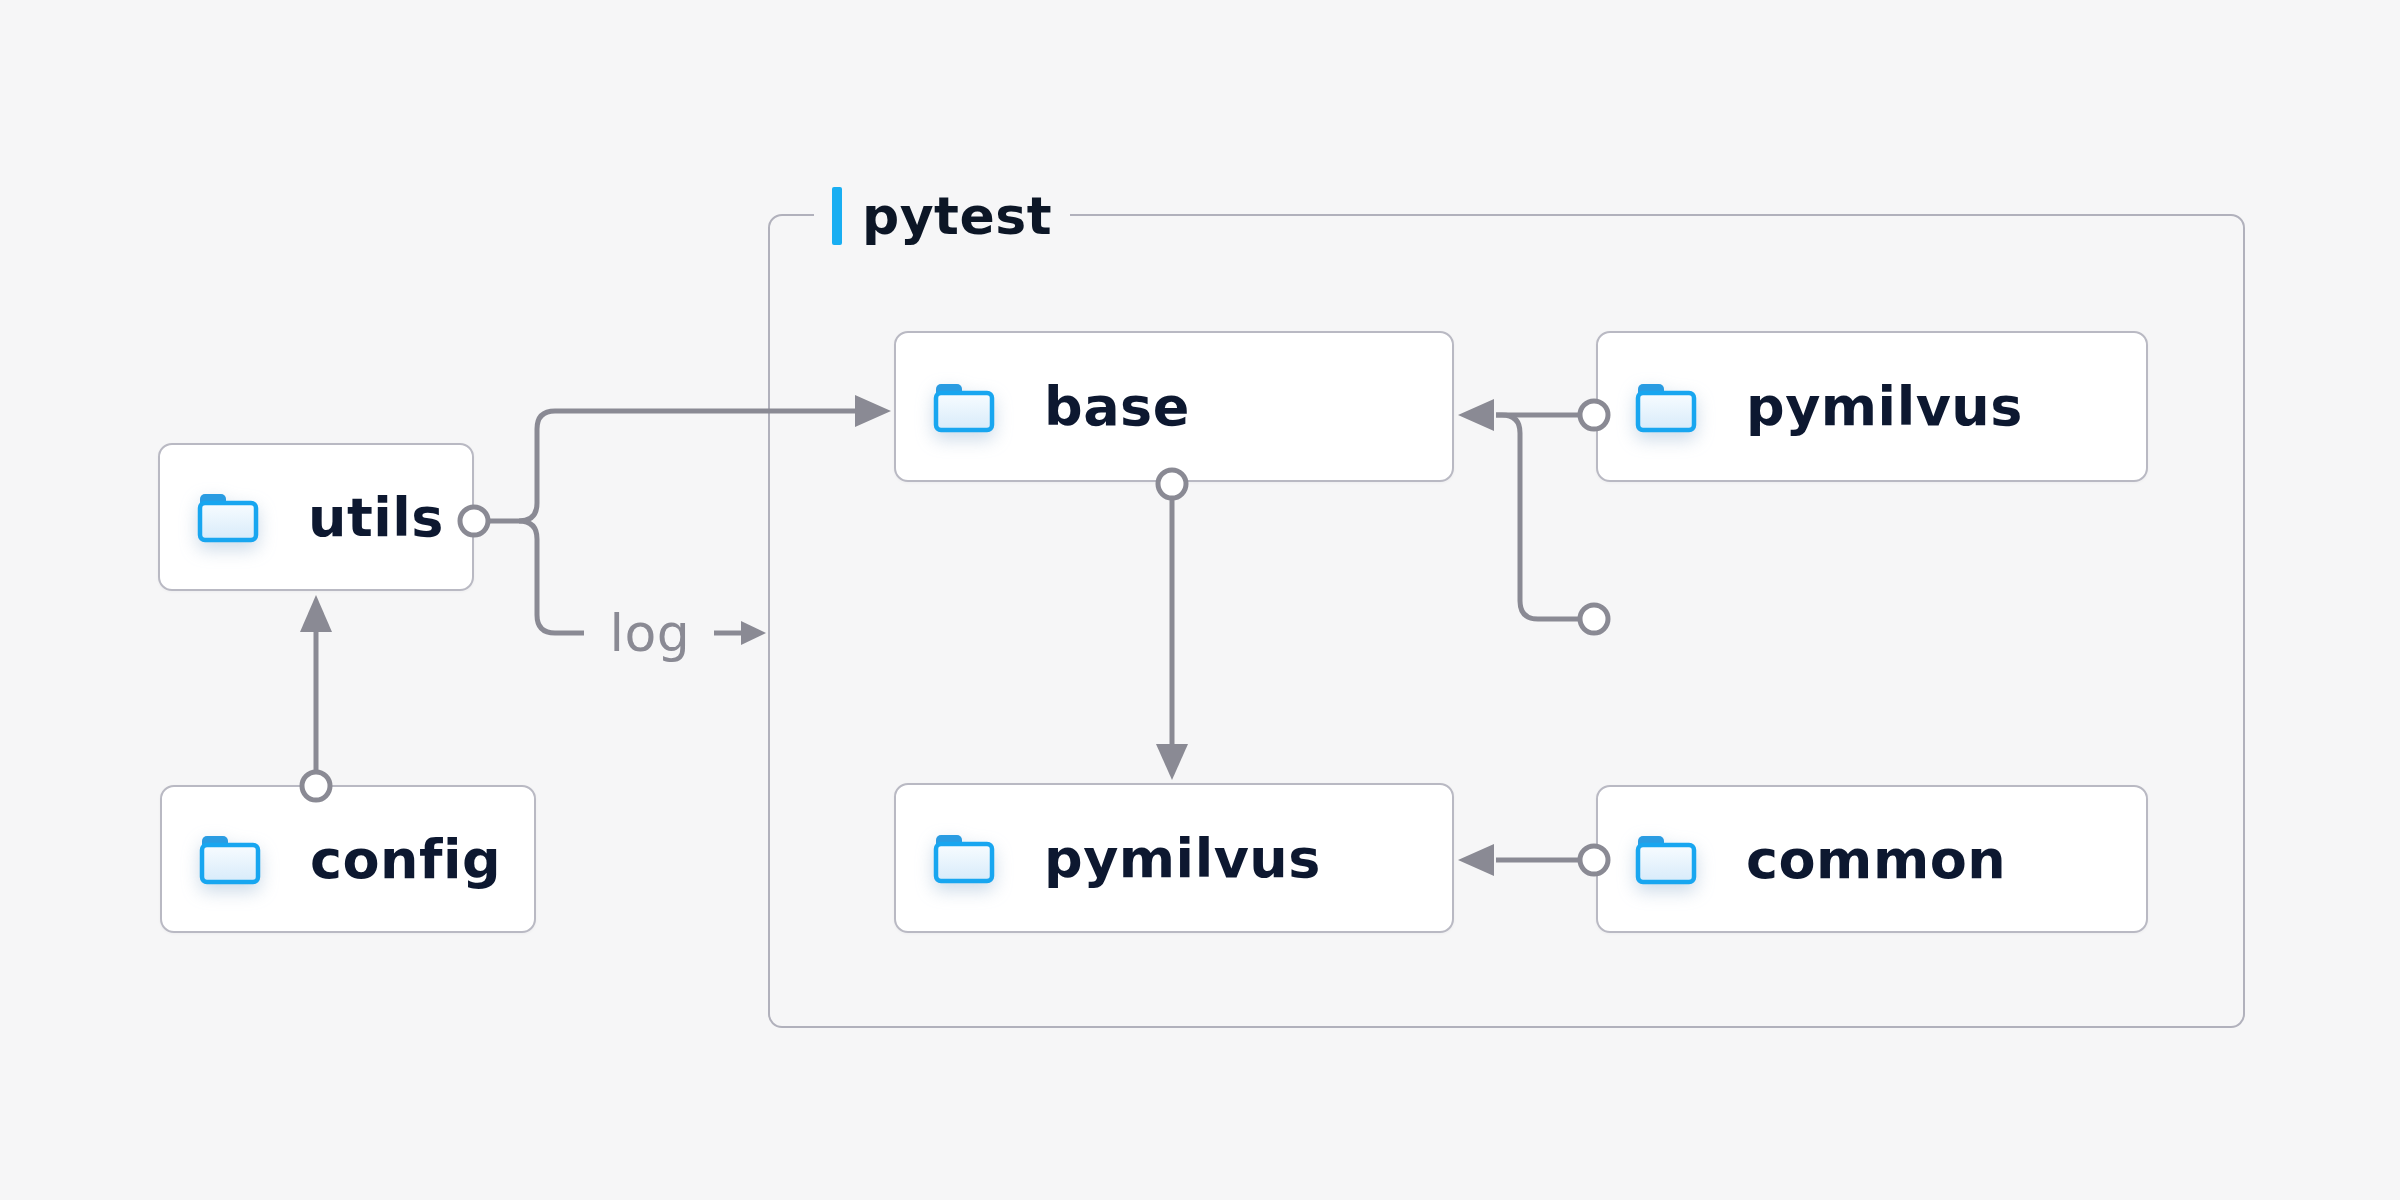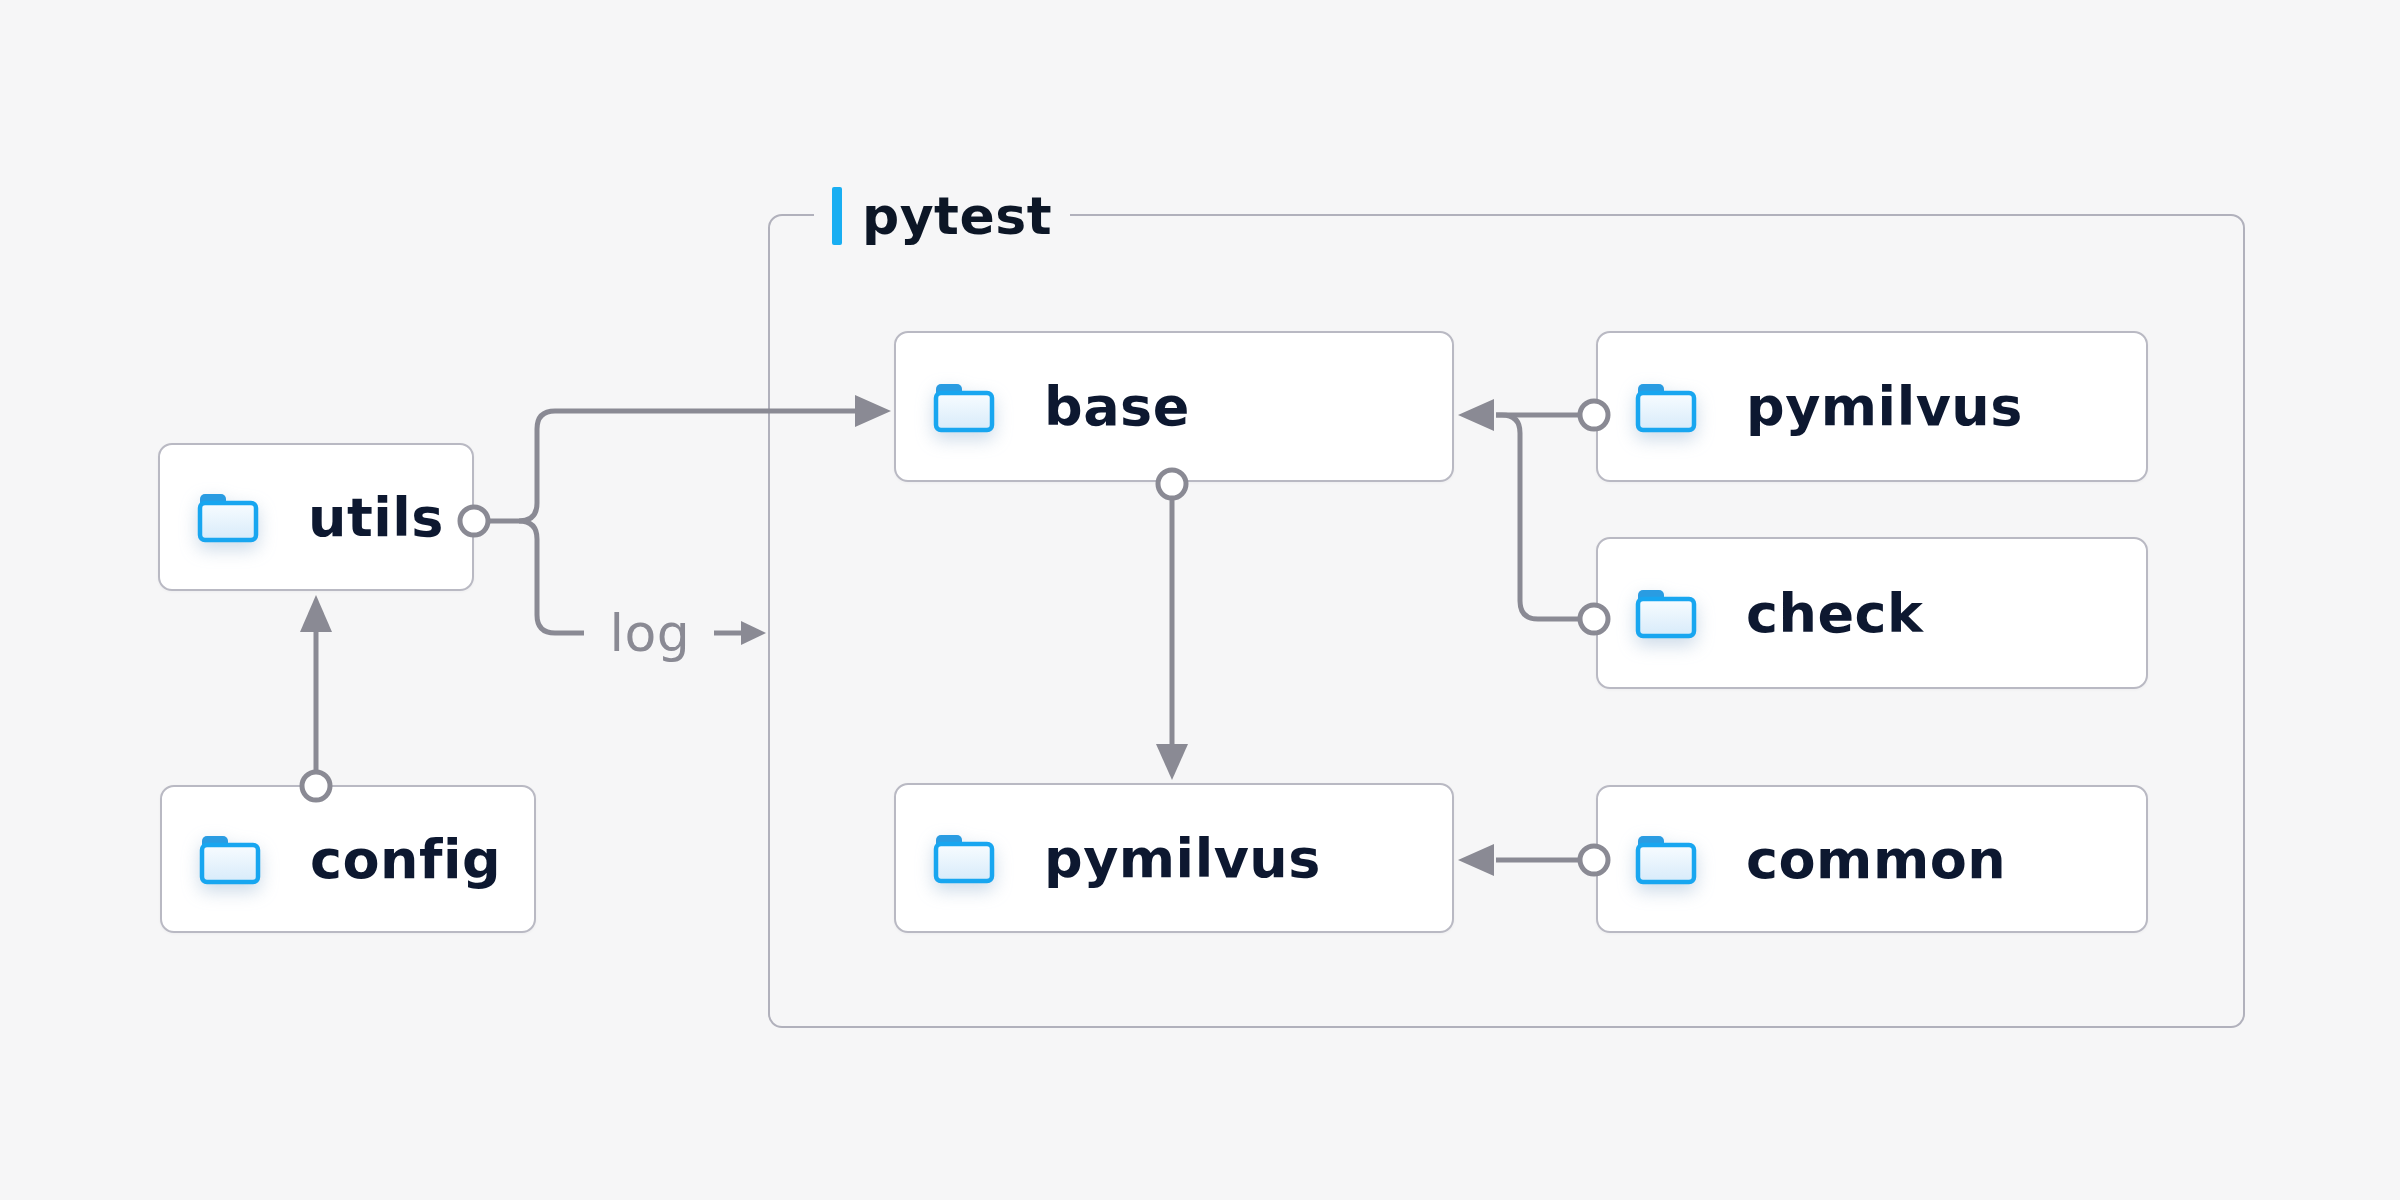--- a/index.html
+++ b/index.html
@@ -118,27 +118,20 @@
   </div>
 
   <div class="node" id="node-pymilvus">
     <svg class="folder" viewBox="0 0 64 54">
       <rect x="4" y="4" width="26" height="18" rx="5" fill="#2a9ce2"></rect>
       <rect x="4" y="13" width="56" height="37" rx="5" fill="url(#foldergrad)" stroke="#18a6f0" stroke-width="4.5"></rect>
     </svg>
     <span class="label">pymilvus</span>
   </div>
 
-  <div class="node" id="node-check">
-    <svg class="folder" viewBox="0 0 64 54">
-      <rect x="4" y="4" width="26" height="18" rx="5" fill="#2a9ce2"></rect>
-      <rect x="4" y="13" width="56" height="37" rx="5" fill="url(#foldergrad)" stroke="#18a6f0" stroke-width="4.5"></rect>
-    </svg>
-    <span class="label">check</span>
-  </div>
 
   <div class="node" id="node-testcases">
     <svg class="folder" viewBox="0 0 64 54">
       <rect x="4" y="4" width="26" height="18" rx="5" fill="#2a9ce2"></rect>
       <rect x="4" y="13" width="56" height="37" rx="5" fill="url(#foldergrad)" stroke="#18a6f0" stroke-width="4.5"></rect>
     </svg>
     <span class="label">pymilvus</span>
   </div>
 
   <div class="node" id="node-common">

